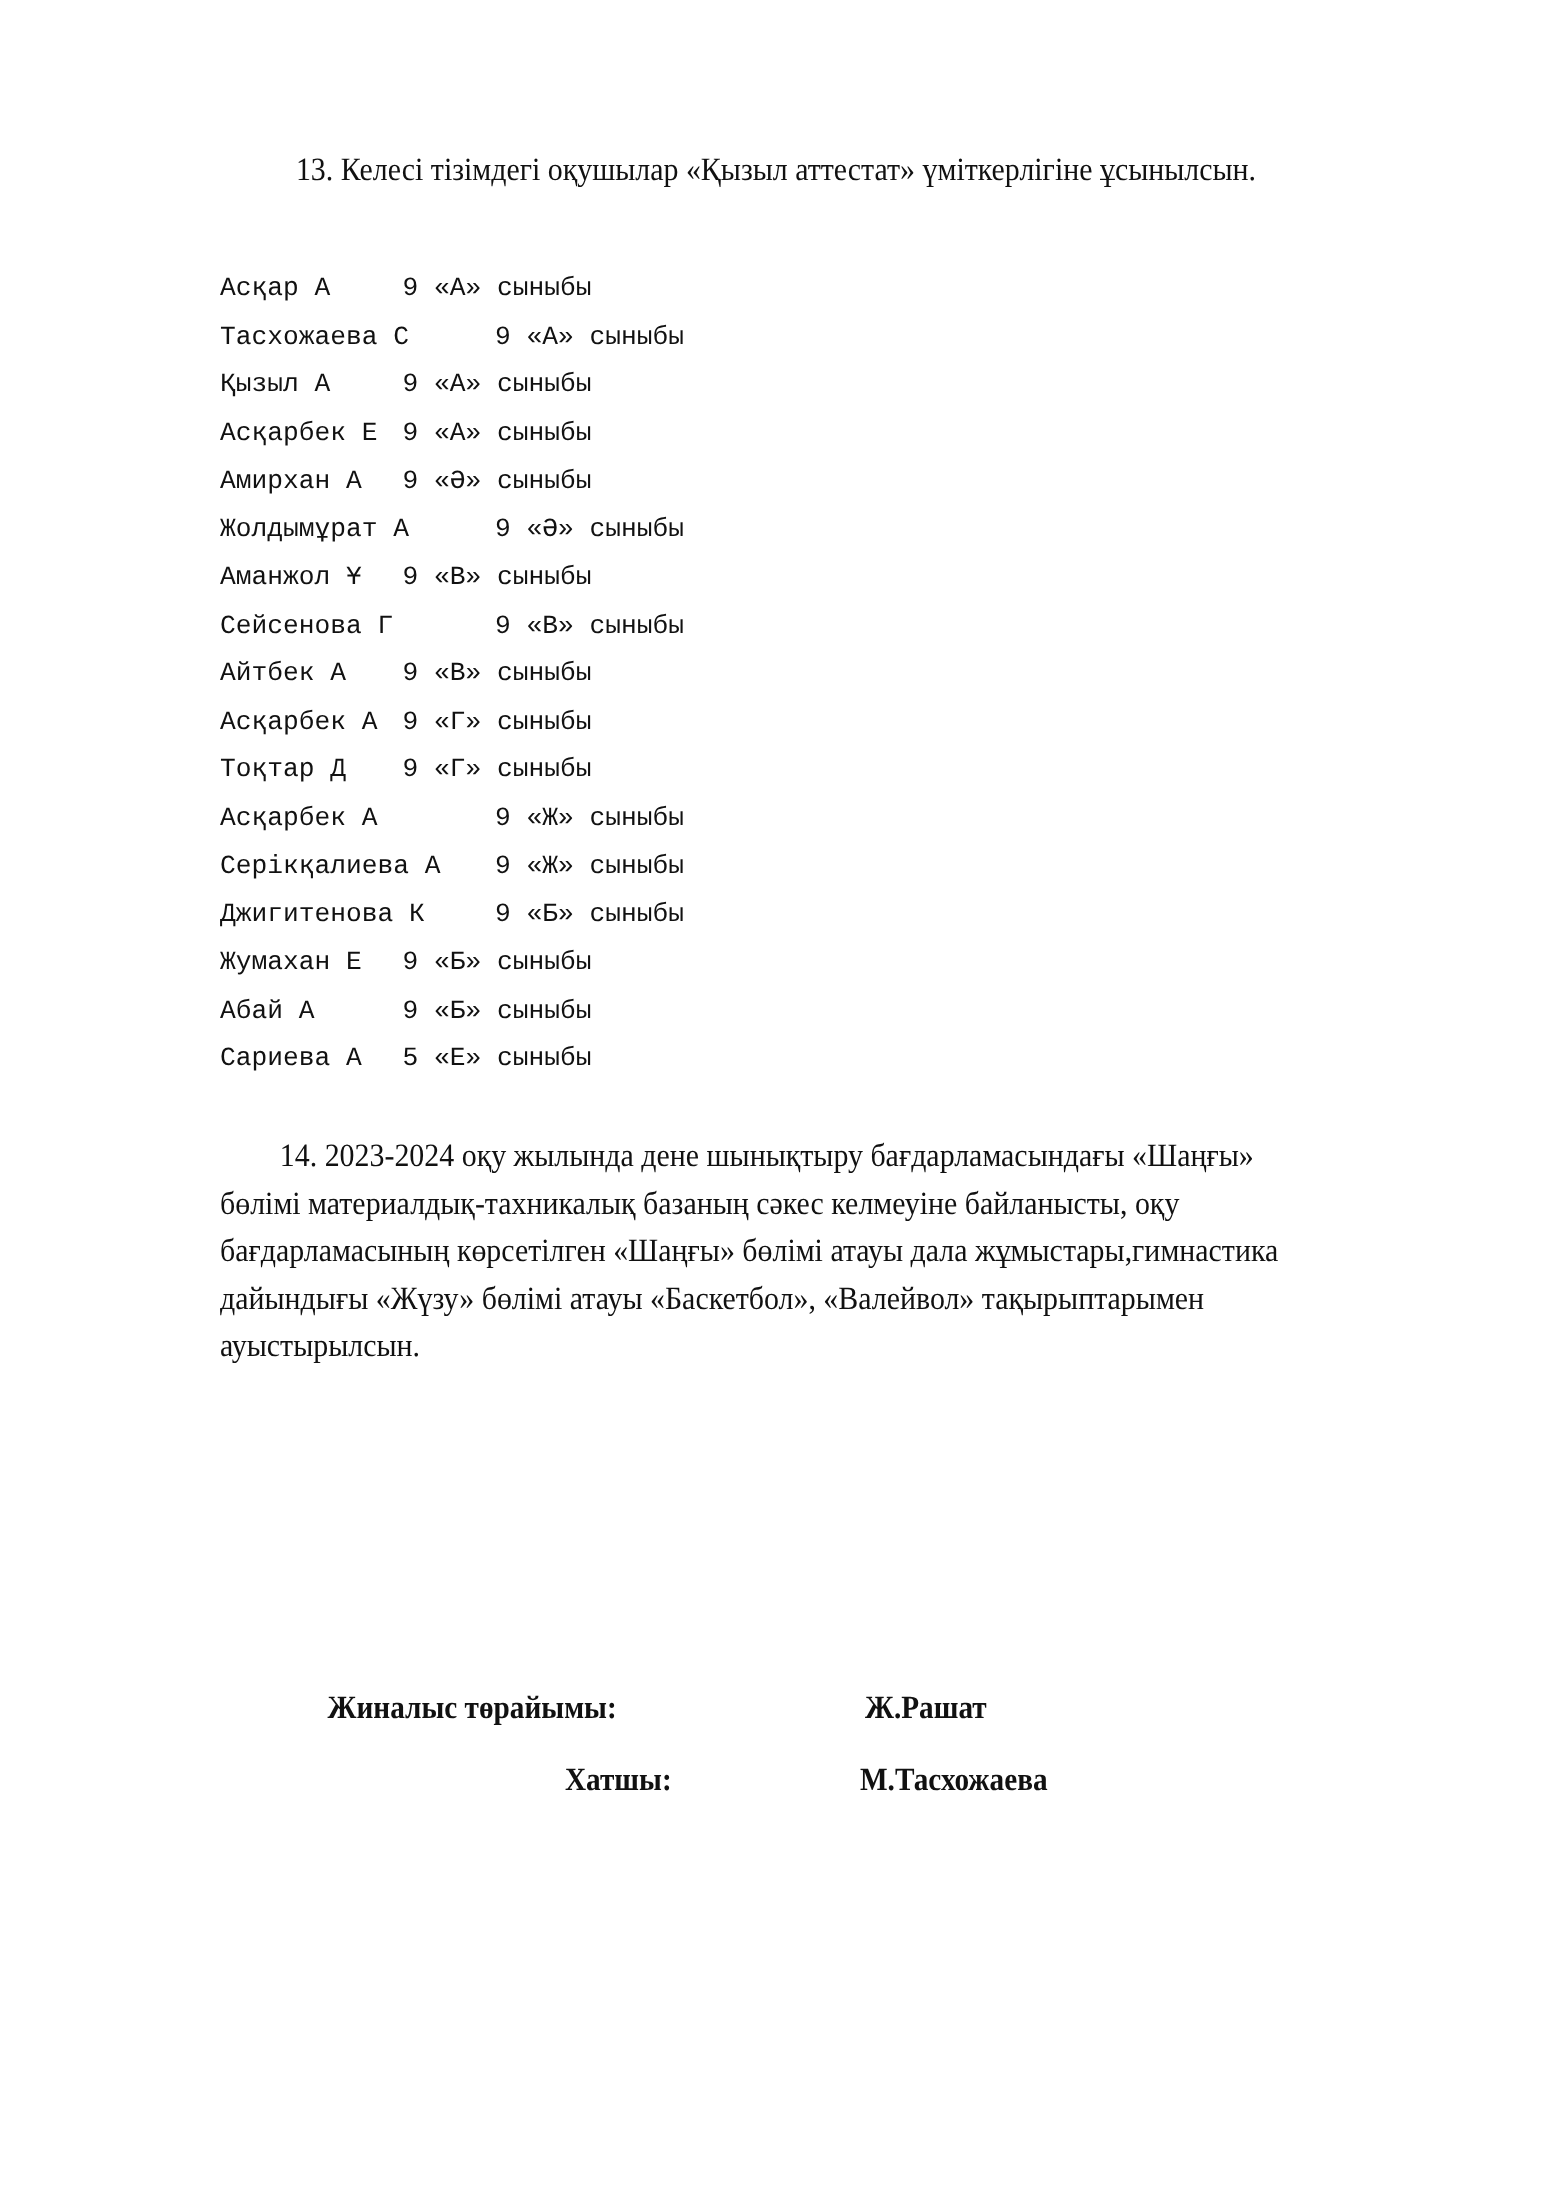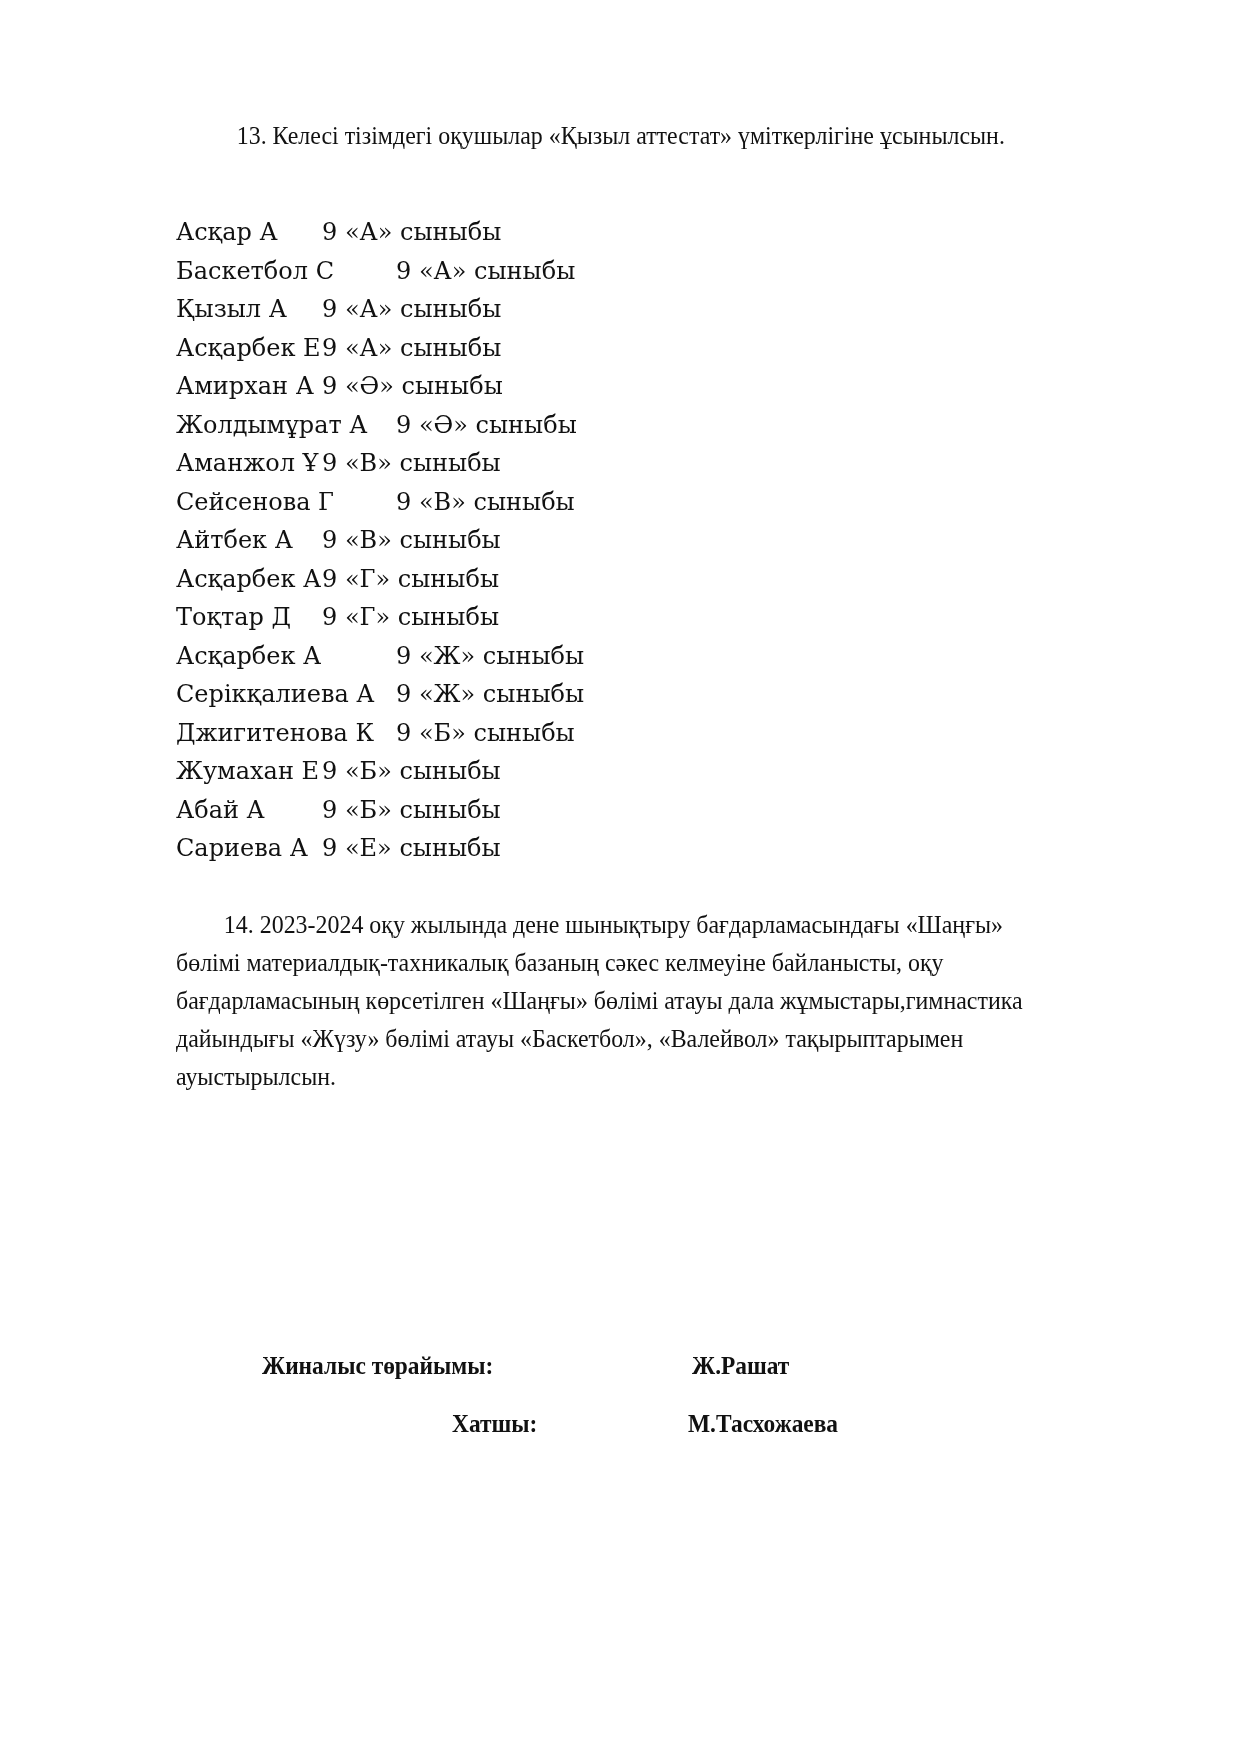--- a/index.html
+++ b/index.html
@@ -6,55 +6,55 @@
     body { width: 1241px; height: 1755px; position: relative; overflow: hidden;
            font-family: "Liberation Serif", "DejaVu Serif", serif; color: #111; }
     .page { position: absolute; left: 0; top: 0; width: 1241px; height: 1517px; background: #fff; }
     .para { position: absolute; left: 176px; width: 960px; font-size: 26px; line-height: 38px;
             transform: scaleX(0.92); transform-origin: left top; }
     .p13 { top: 117px; }
     .p14 { top: 906px; }
     .indent { display: inline-block; width: 66px; }
     .indent14 { display: inline-block; width: 52px; }
     .list { position: absolute; left: 176px; top: 213px; font-family: "DejaVu Serif", "Liberation Serif", serif; }
-    .row { height: 38.5px; line-height: 38.5px; font-size: 24px; white-space: nowrap; position: relative; }
+    .row { height: 38.5px; line-height: 38.5px; font-size: 21px; white-space: nowrap; position: relative; font-family: Liberation Mono, monospace; }
     .row .name { display: inline-block; }
     .row .cls { position: absolute; top: 0; }
     .sig { position: absolute; font-weight: bold; font-size: 26px; line-height: 32px;
            transform: scaleX(0.9); transform-origin: left top; white-space: nowrap; }
   </style>
 </head>
 <body>
 
 <div class="page">
 
   <div class="para p13">
     <span class="indent"></span><span>13.</span>
     <span>Келесі тізімдегі оқушылар «Қызыл аттестат»  үміткерлігіне ұсынылсын.</span>
   </div>
 
   <div class="list" id="student-list">
 
   <div class="row"><span class="name">Асқар А</span><span class="cls" style="left: 146px;">9 «А» сыныбы</span></div>
-      <div class="row"><span class="name">Баскетбол С</span><span class="cls" style="left: 220px;">9 «А» сыныбы</span></div>
+      <div class="row"><span class="name">Тасхожаева С</span><span class="cls" style="left: 220px;">9 «А» сыныбы</span></div>
       <div class="row"><span class="name">Қызыл А</span><span class="cls" style="left: 146px;">9 «А» сыныбы</span></div>
       <div class="row"><span class="name">Асқарбек Е</span><span class="cls" style="left: 146px;">9 «А» сыныбы</span></div>
       <div class="row"><span class="name">Амирхан А</span><span class="cls" style="left: 146px;">9 «Ә» сыныбы</span></div>
       <div class="row"><span class="name">Жолдымұрат А</span><span class="cls" style="left: 220px;">9 «Ә» сыныбы</span></div>
       <div class="row"><span class="name">Аманжол Ұ</span><span class="cls" style="left: 146px;">9 «В» сыныбы</span></div>
       <div class="row"><span class="name">Сейсенова Г</span><span class="cls" style="left: 220px;">9 «В» сыныбы</span></div>
       <div class="row"><span class="name">Айтбек А</span><span class="cls" style="left: 146px;">9 «В» сыныбы</span></div>
       <div class="row"><span class="name">Асқарбек А</span><span class="cls" style="left: 146px;">9 «Г» сыныбы</span></div>
       <div class="row"><span class="name">Тоқтар Д</span><span class="cls" style="left: 146px;">9 «Г» сыныбы</span></div>
       <div class="row"><span class="name">Асқарбек А</span><span class="cls" style="left: 220px;">9 «Ж» сыныбы</span></div>
       <div class="row"><span class="name">Серікқалиева А</span><span class="cls" style="left: 220px;">9 «Ж» сыныбы</span></div>
       <div class="row"><span class="name">Джигитенова К</span><span class="cls" style="left: 220px;">9 «Б» сыныбы</span></div>
       <div class="row"><span class="name">Жумахан Е</span><span class="cls" style="left: 146px;">9 «Б» сыныбы</span></div>
       <div class="row"><span class="name">Абай А</span><span class="cls" style="left: 146px;">9 «Б» сыныбы</span></div>
-      <div class="row"><span class="name">Сариева А</span><span class="cls" style="left: 146px;">9 «Е» сыныбы</span></div>
+      <div class="row"><span class="name">Сариева А</span><span class="cls" style="left: 146px;">5 «Е» сыныбы</span></div>
     </div>
 
   <div class="para p14">
     <span class="indent14"></span><span>14.</span>
     <span>2023-2024 оқу жылында дене шынықтыру бағдарламасындағы «Шаңғы» бөлімі материалдық-тахникалық базаның сәкес келмеуіне байланысты, оқу бағдарламасының көрсетілген «Шаңғы» бөлімі атауы дала жұмыстары,гимнастика дайындығы «Жүзу» бөлімі атауы «Баскетбол», «Валейвол» тақырыптарымен ауыстырылсын.</span>
   </div>
 
   <div class="sig" style="left:262px; top:1350px;">Жиналыс төрайымы:</div>
   <div class="sig" style="left:692px; top:1350px;">Ж.Рашат</div>
   <div class="sig" style="left:452px; top:1408px;">Хатшы:</div>

